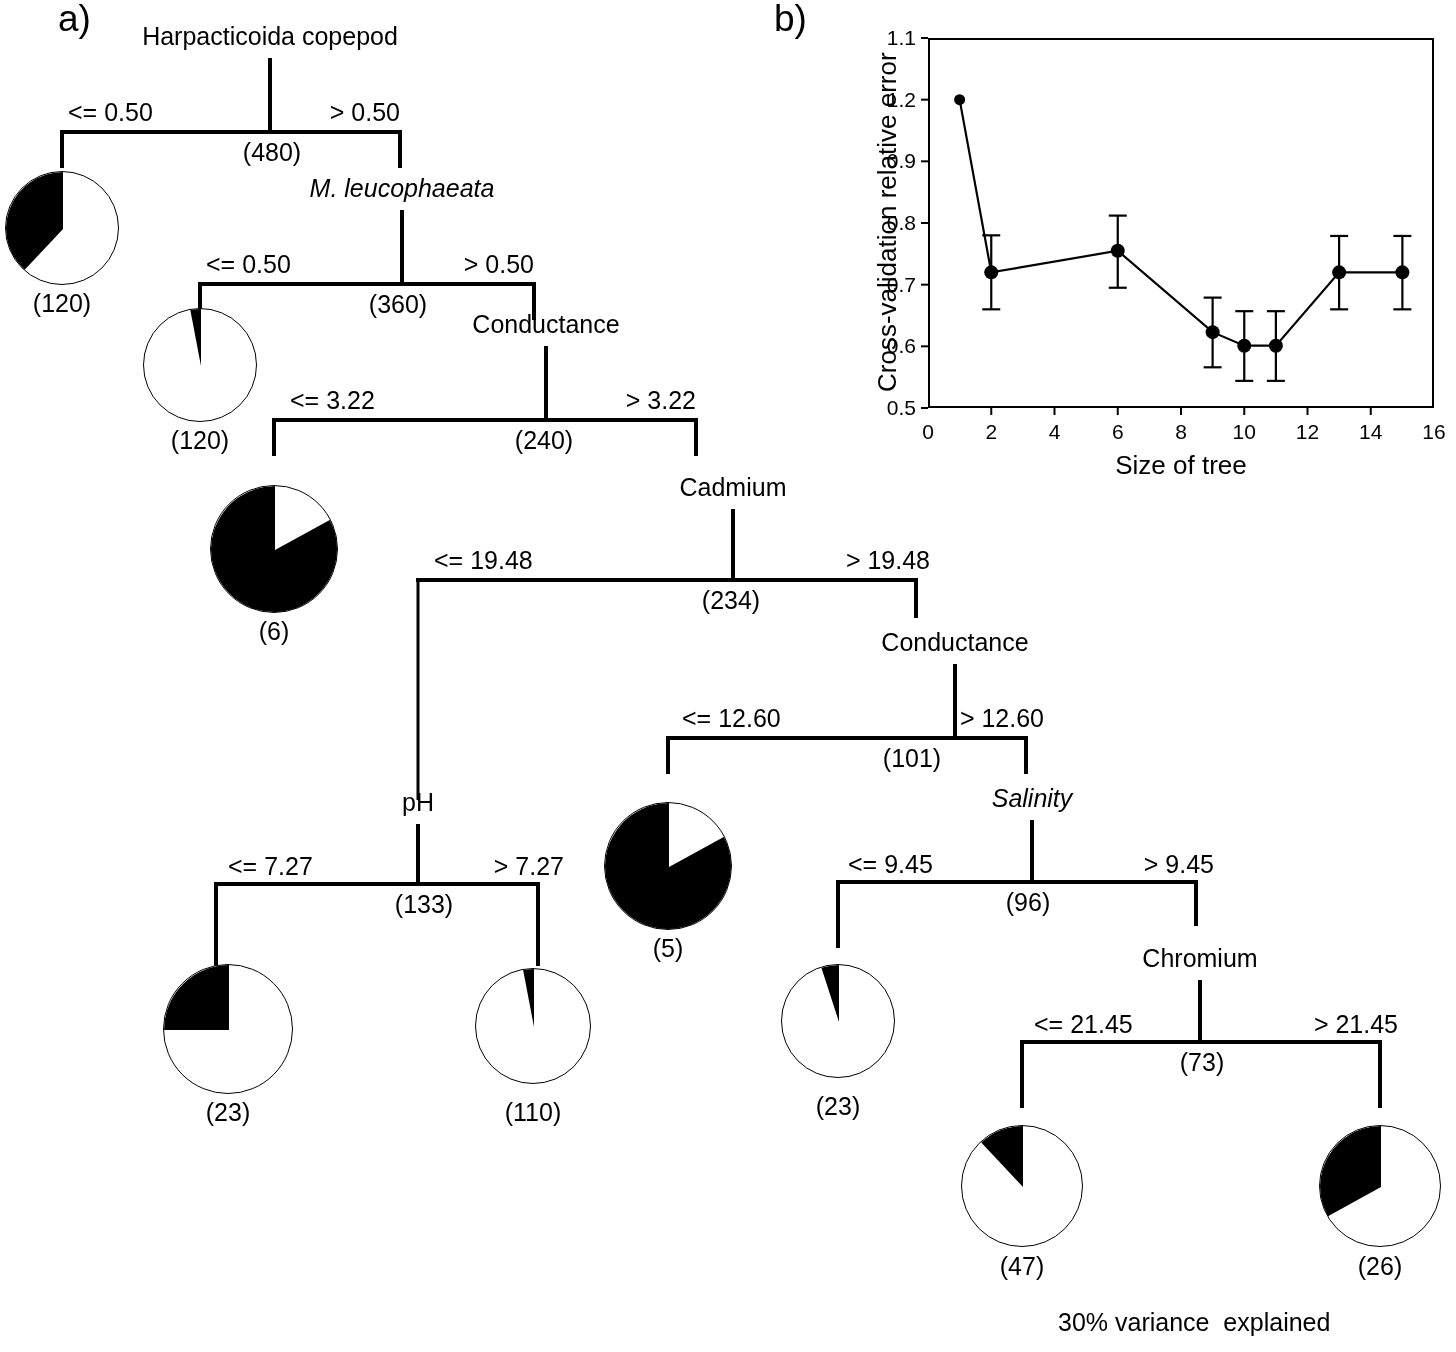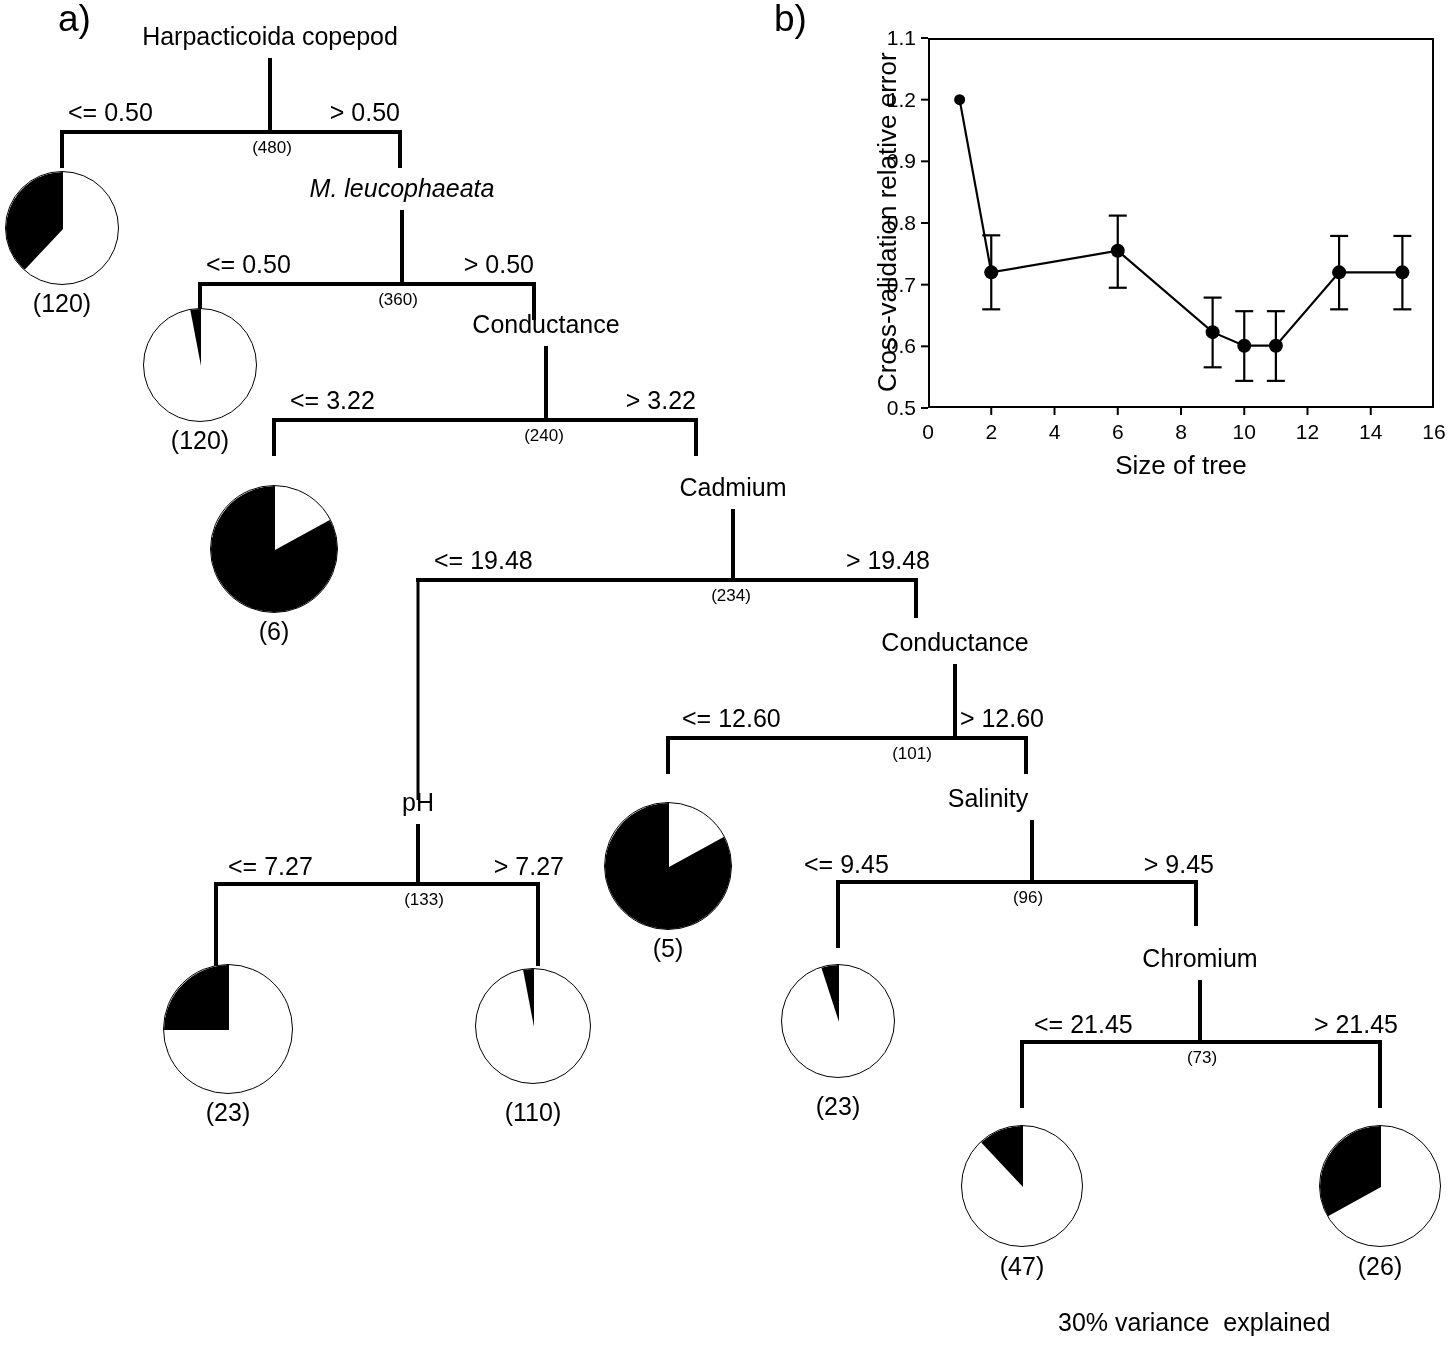--- a/index.html
+++ b/index.html
@@ -9,21 +9,21 @@
   .fig{position:absolute;left:0;top:0;width:1456px;height:1352px;}
 
   .panel-letter{position:absolute;font-size:37px;font-weight:400;letter-spacing:0px;}
 
   
   .node-label{position:absolute;font-size:25px;white-space:nowrap;
               transform:translateX(-50%);text-align:center;}
   .node-label.ital{font-style:italic;}
   .cond{position:absolute;font-size:25px;white-space:nowrap;}
   .cond.r{transform:translateX(-100%);}
-  .count{position:absolute;font-size:17px;white-space:nowrap;
+  .count{position:absolute;font-size:25px;white-space:nowrap;
          transform:translateX(-50%);}
   .leaf-count{position:absolute;font-size:25px;white-space:nowrap;
               transform:translateX(-50%);}
 
   
   .vline{position:absolute;background:#000;width:4px;transform:translateX(-50%);}
   .hline{position:absolute;background:#000;height:4px;}
   .vline.thin{width:3px;}
 
   
@@ -144,26 +144,26 @@
   </div>
   <div class="leaf-count" style="left:228px;top:1098px;">(23)</div>
 
   <div class="pie" style="left:533px;top:968px;width:116px;height:116px;">
     <svg width="116" height="116" viewBox="0 0 116 116">
       <path id="wedge-leaf110" fill="#000000" d="M 58 58 L 58 0 A 58 58 0 0 0 47.131883754027974 1.0273394577360548 Z"></path>
     </svg>
   </div>
   <div class="leaf-count" style="left:533px;top:1098px;">(110)</div>
 
-  <div class="node-label" style="left:988px;top:784px;">Salinity</div>
+  <div class="node-label" style="left:1032px;top:784px;font-style:italic;">Salinity</div>
   <div class="vline" style="left:1032px;top:820px;height:64px;"></div>
   <div class="hline" style="left:836px;top:880px;width:362px;"></div>
   <div class="vline" style="left:838px;top:880px;height:68px;"></div>
   <div class="vline" style="left:1196px;top:880px;height:46px;"></div>
-  <div class="cond" style="left:804px;top:850px;">&lt;= 9.45</div>
+  <div class="cond" style="left:848px;top:850px;">&lt;= 9.45</div>
   <div class="cond r" style="left:1214px;top:850px;">&gt; 9.45</div>
   <div class="count" style="left:1028px;top:888px;">(96)</div>
 
   <div class="pie" style="left:838px;top:964px;width:114px;height:114px;">
     <svg width="114" height="114" viewBox="0 0 114 114">
       <path id="wedge-leaf23b" fill="#000000" d="M 57 57 L 57 0 A 57 57 0 0 0 39.386031320628 2.7897785711762495 Z"></path>
     </svg>
   </div>
   <div class="leaf-count" style="left:838px;top:1092px;">(23)</div>
 

